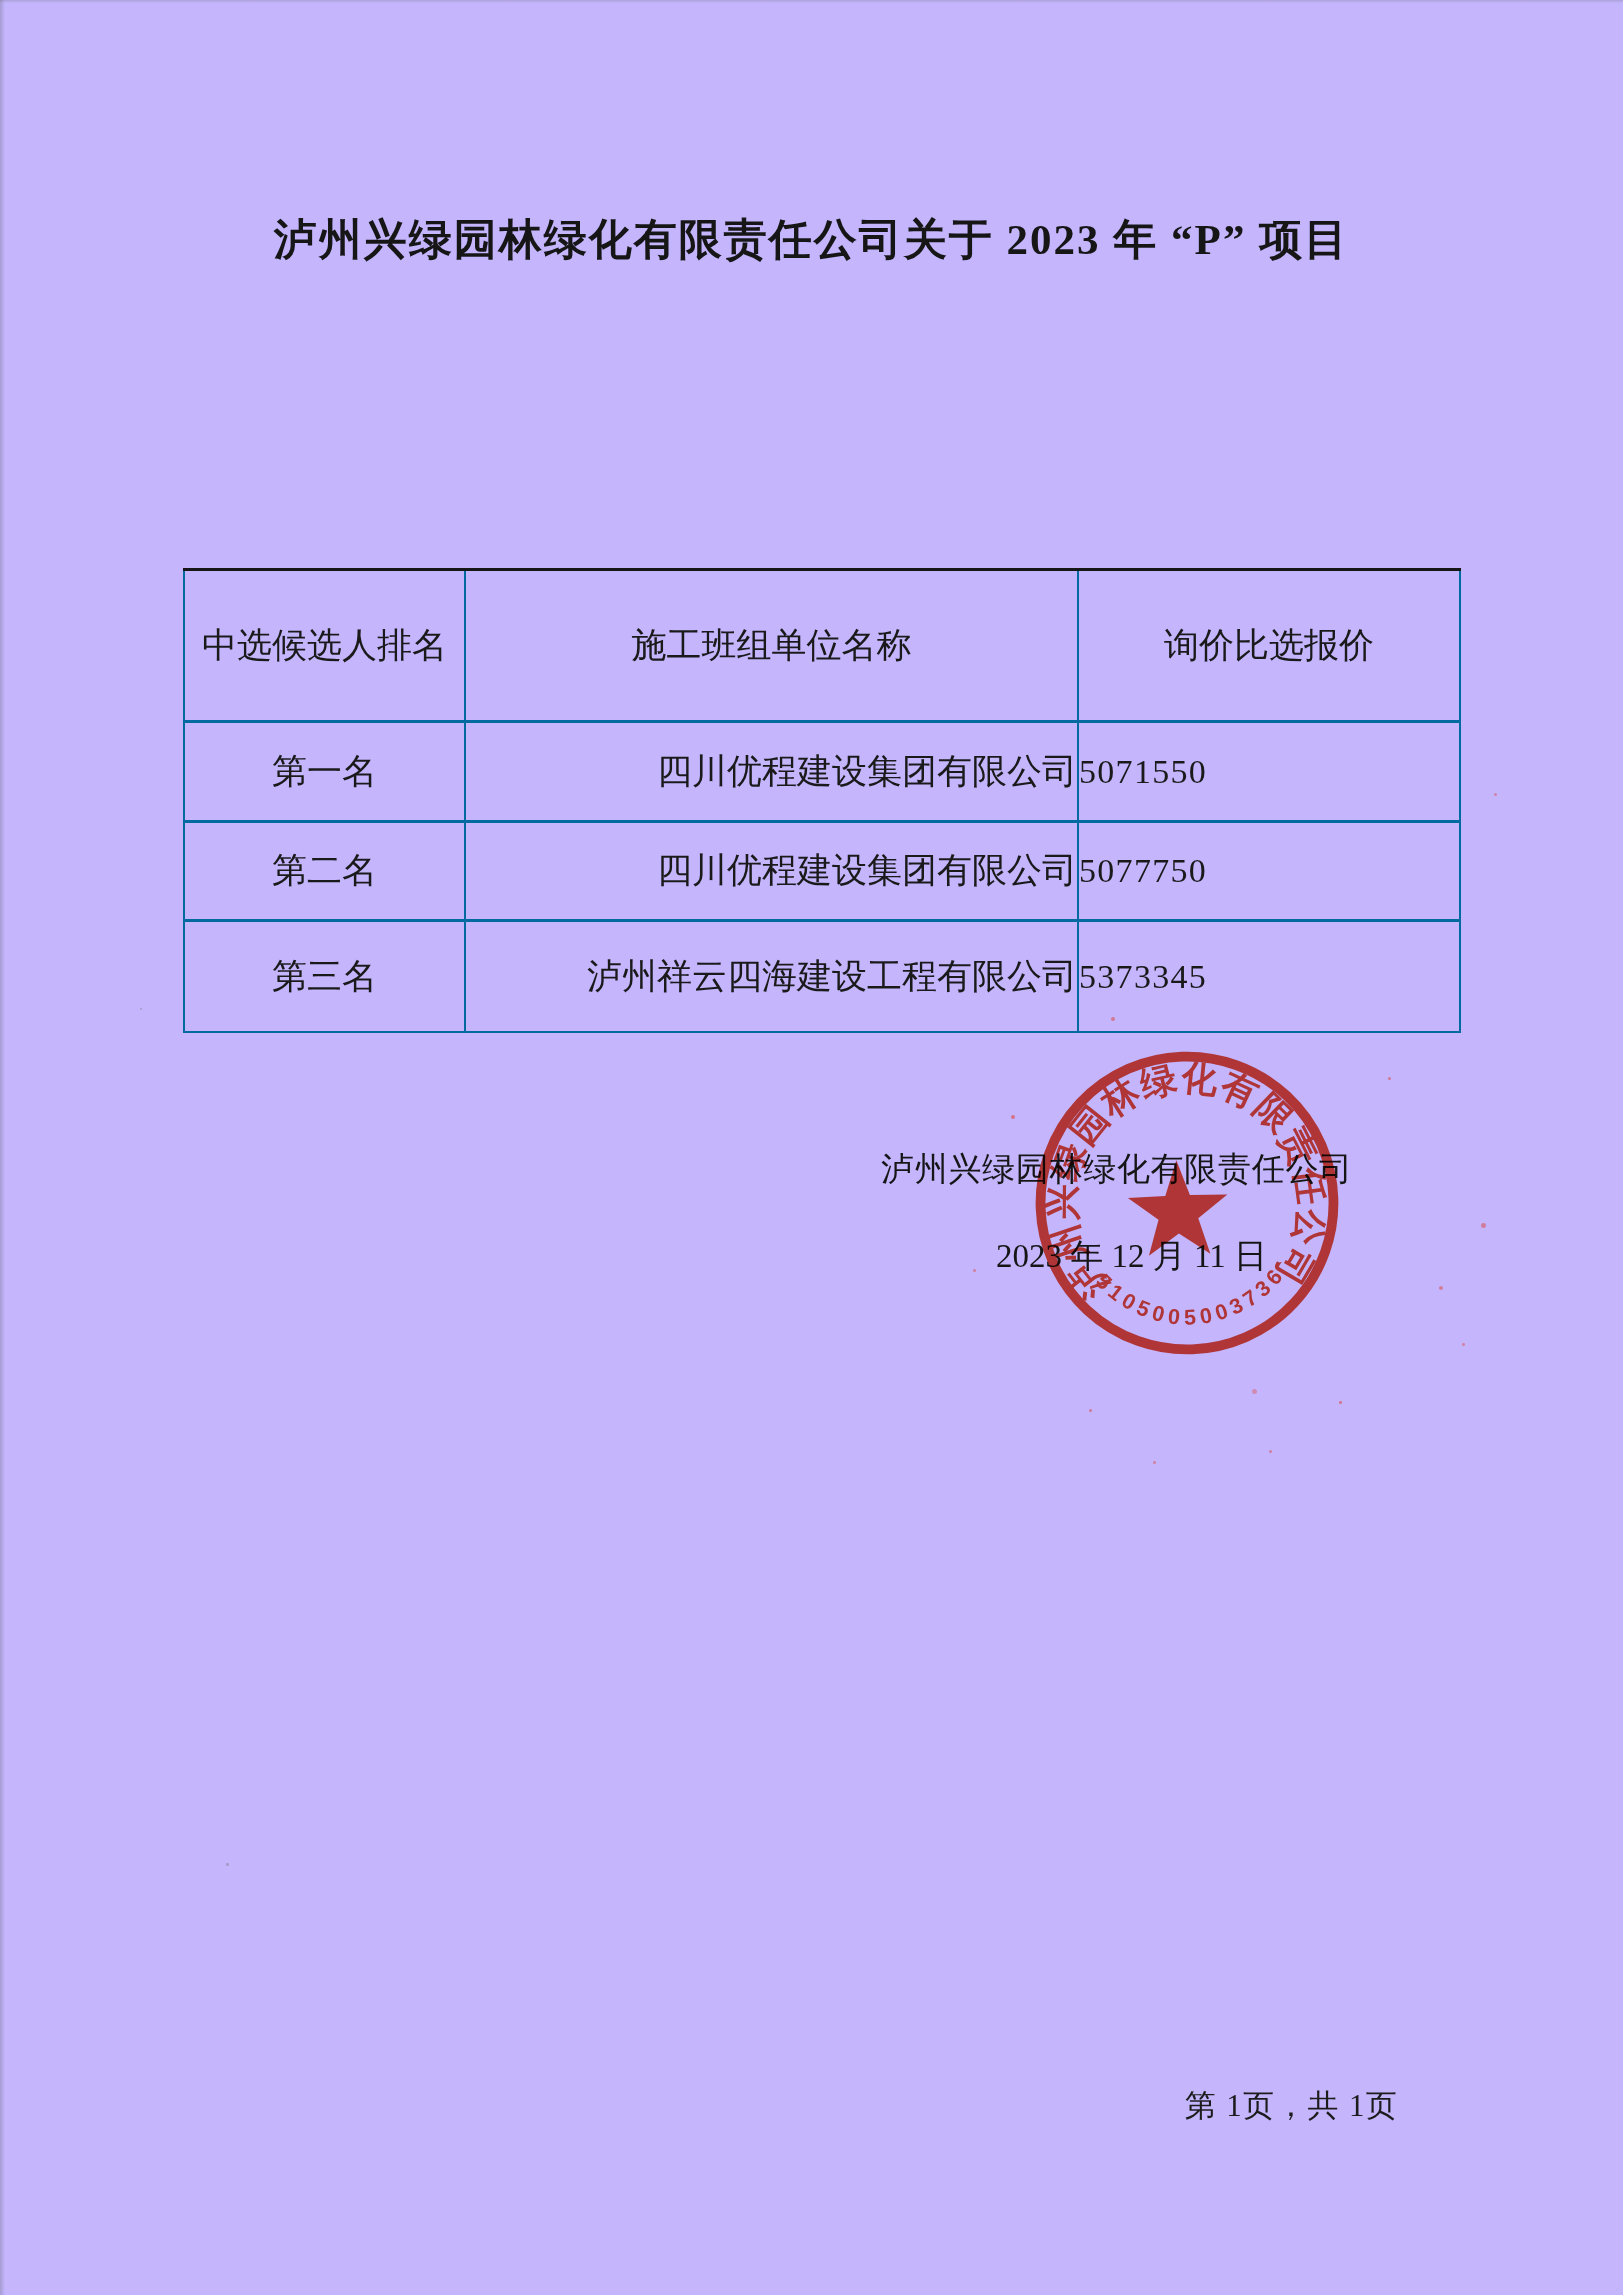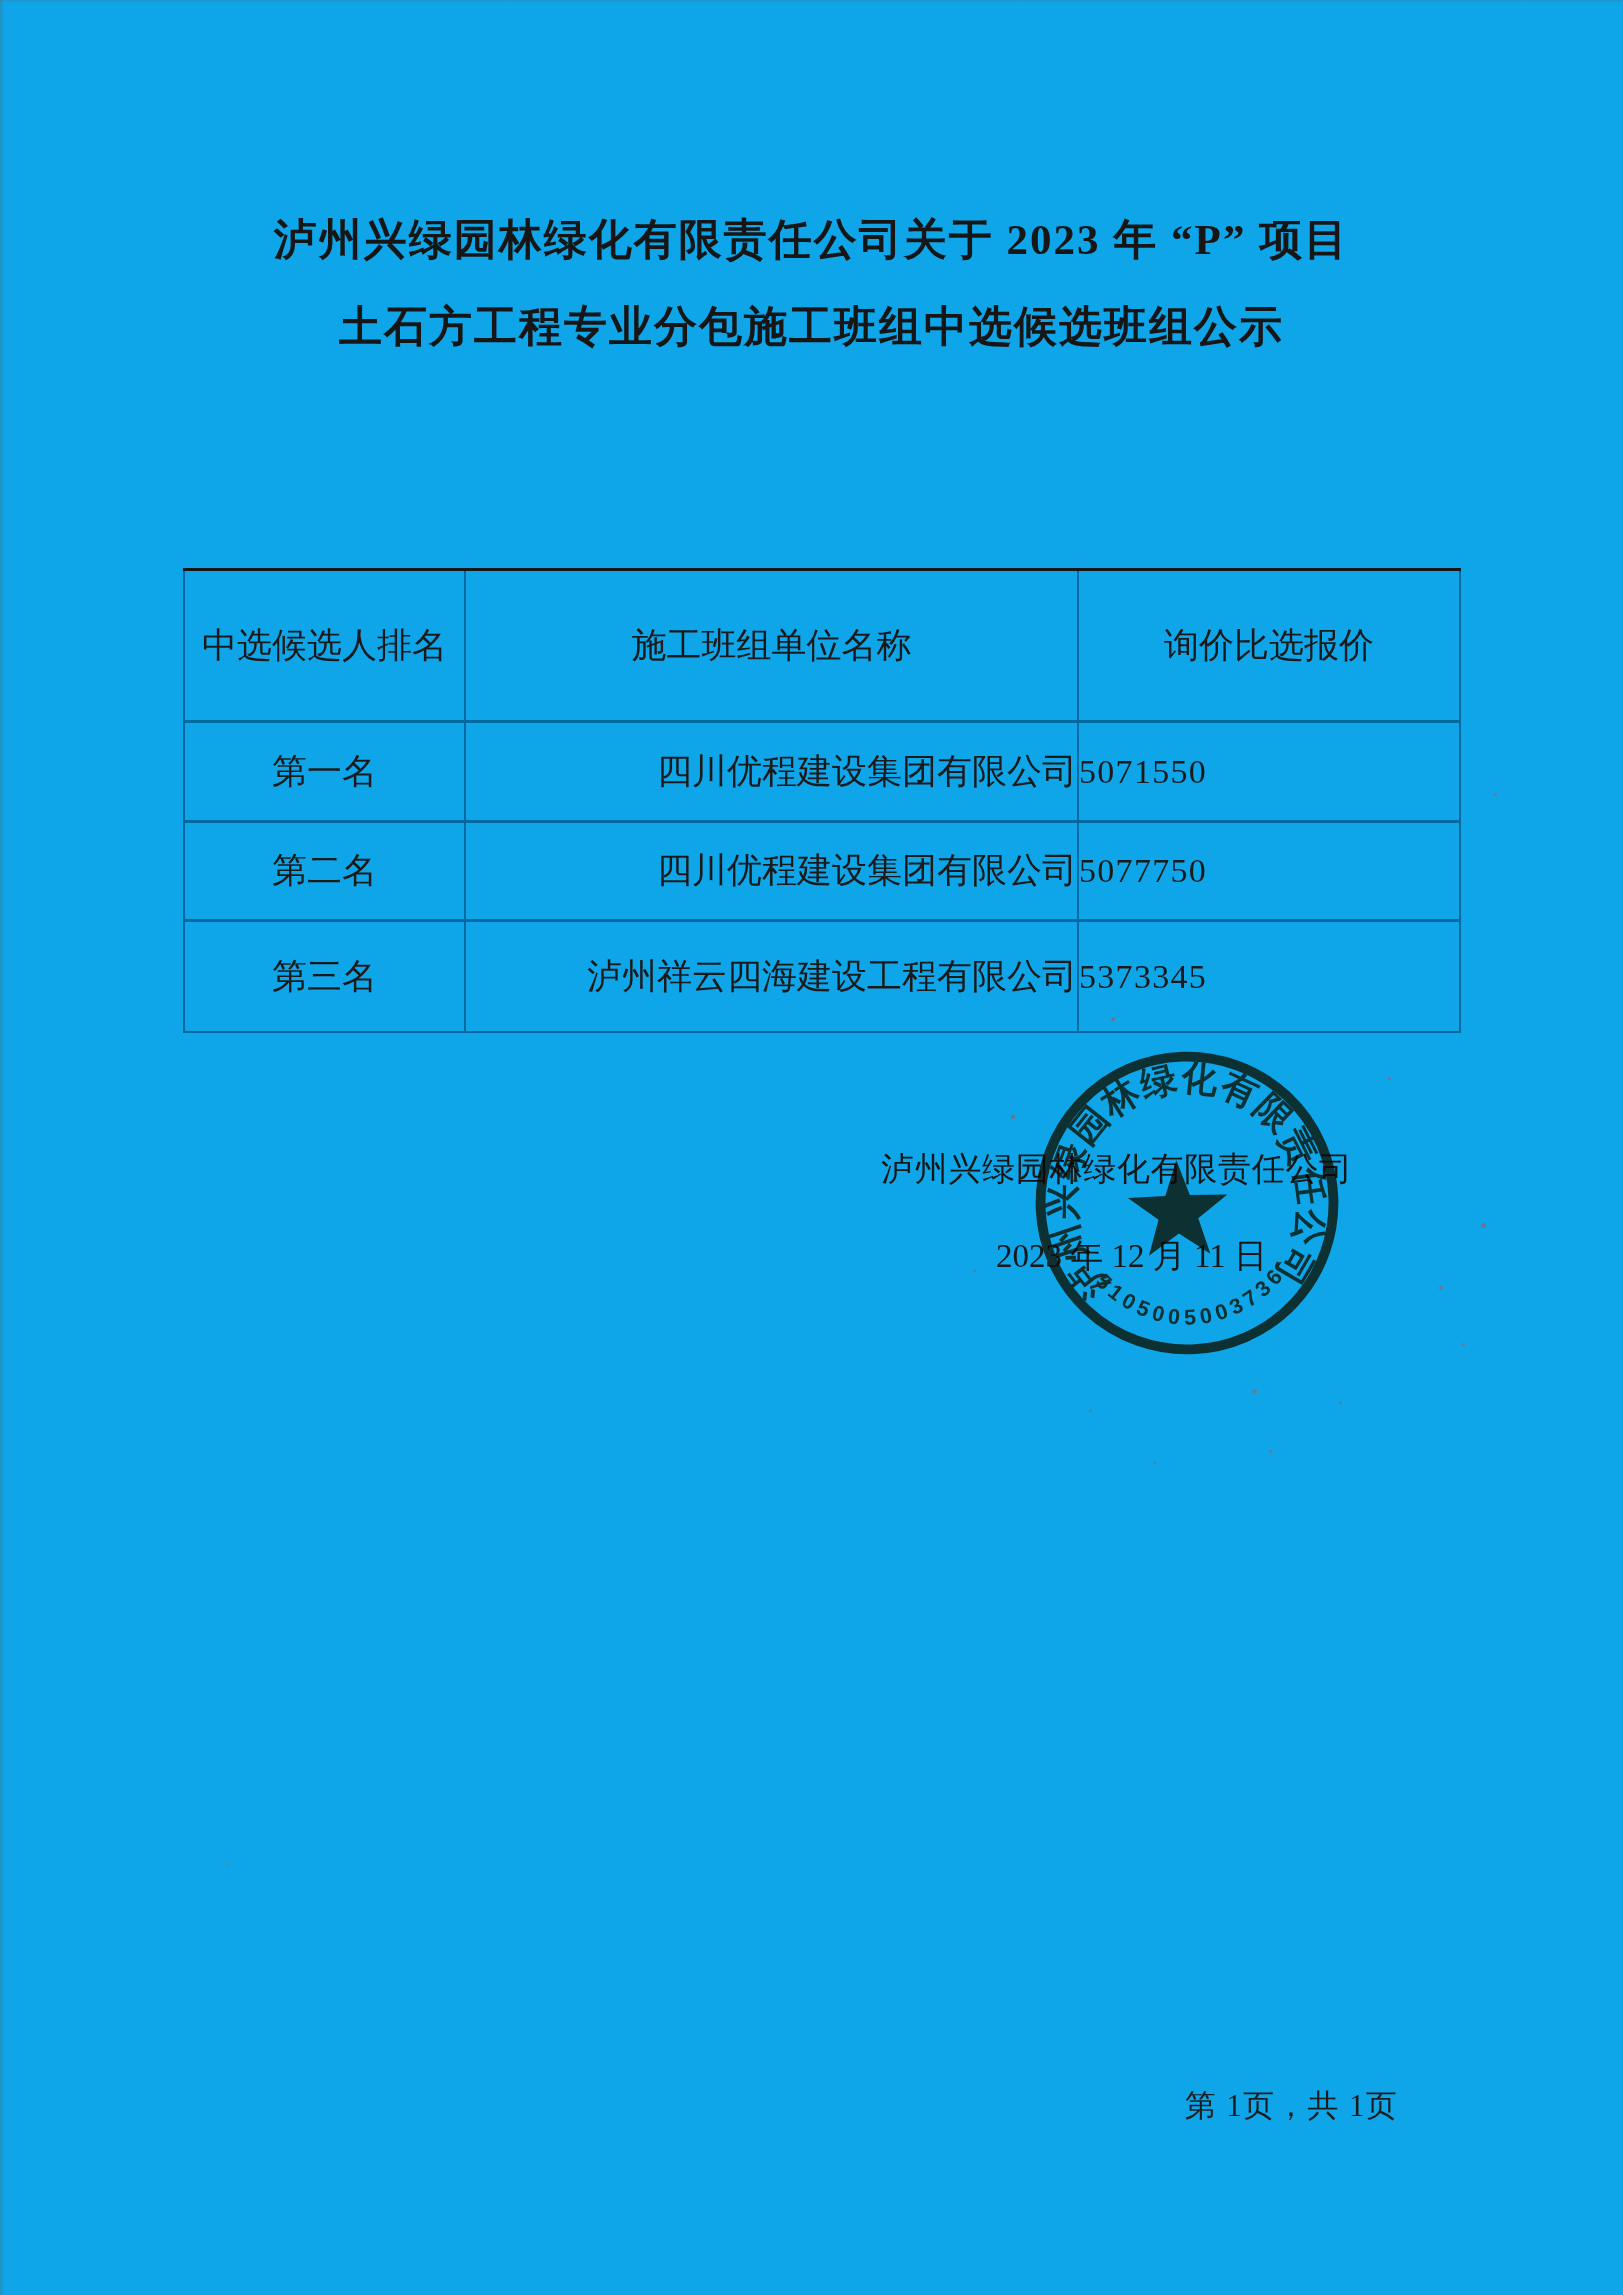--- a/index.html
+++ b/index.html
@@ -1,20 +1,20 @@
 <!DOCTYPE html>
 <html style="font-size:10.5px"><head>
 <meta charset="utf-8">
 <style>
   html,body{margin:0;padding:0;background:#9a9a9a;}
   .page{
     position:relative;
     width:1623px;height:2295px;
     margin:0 auto;
-    background:#0ea5e9;
+    background:#c4b5fd;
     overflow:hidden;
     font-family:"Liberation Serif","DejaVu Serif",serif;
     color:#1b1b1b;
   }
   
   .edge-left{position:absolute;left:0;top:0;width:4.6px;height:100%;
     background:linear-gradient(to right,rgba(90,90,90,.28),rgba(120,120,120,0));}
   .edge-top{position:absolute;left:0;top:0;width:100%;height:3.3px;
     background:linear-gradient(to bottom,rgba(90,90,90,.22),rgba(120,120,120,0));}
 
@@ -81,21 +81,20 @@
 </head>
 <body>
 
 <div class="page">
 
   <div class="edge-top"></div>
   <div class="edge-left"></div>
 
   <h1 class="title">
     <div class="t-line">泸州兴绿园林绿化有限责任公司关于 2023 年 “P” 项目</div>
-    <div class="t-line">土石方工程专业分包施工班组中选候选班组公示</div>
   </h1>
 
 
   <table class="bid-table">
     <colgroup>
         <col style="width:281px">
         <col style="width:613px">
         <col style="width:382px">
       </colgroup>
     <tbody>

